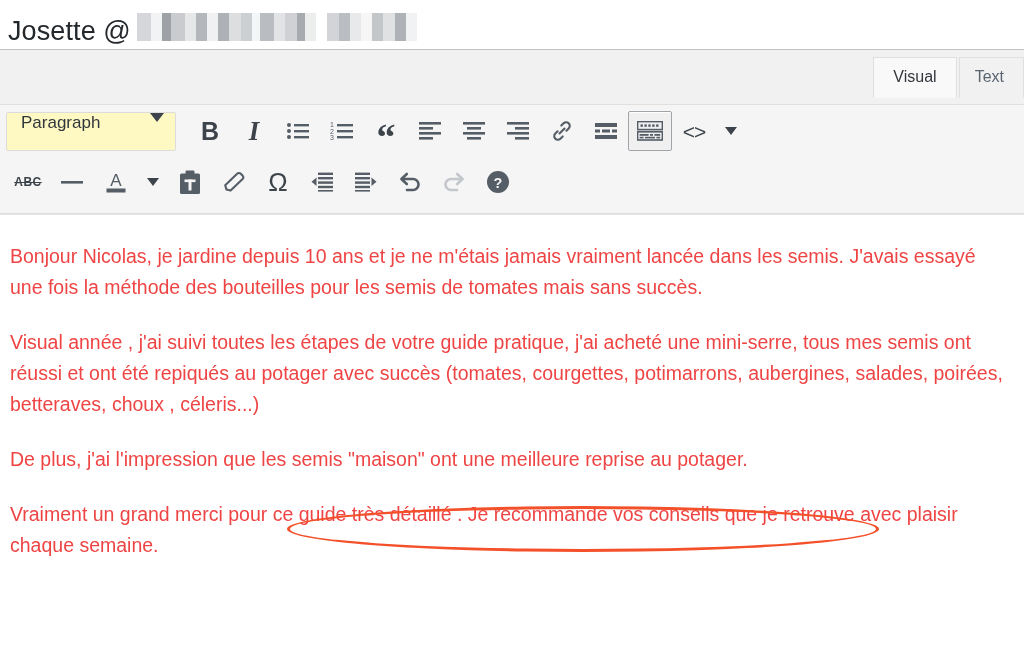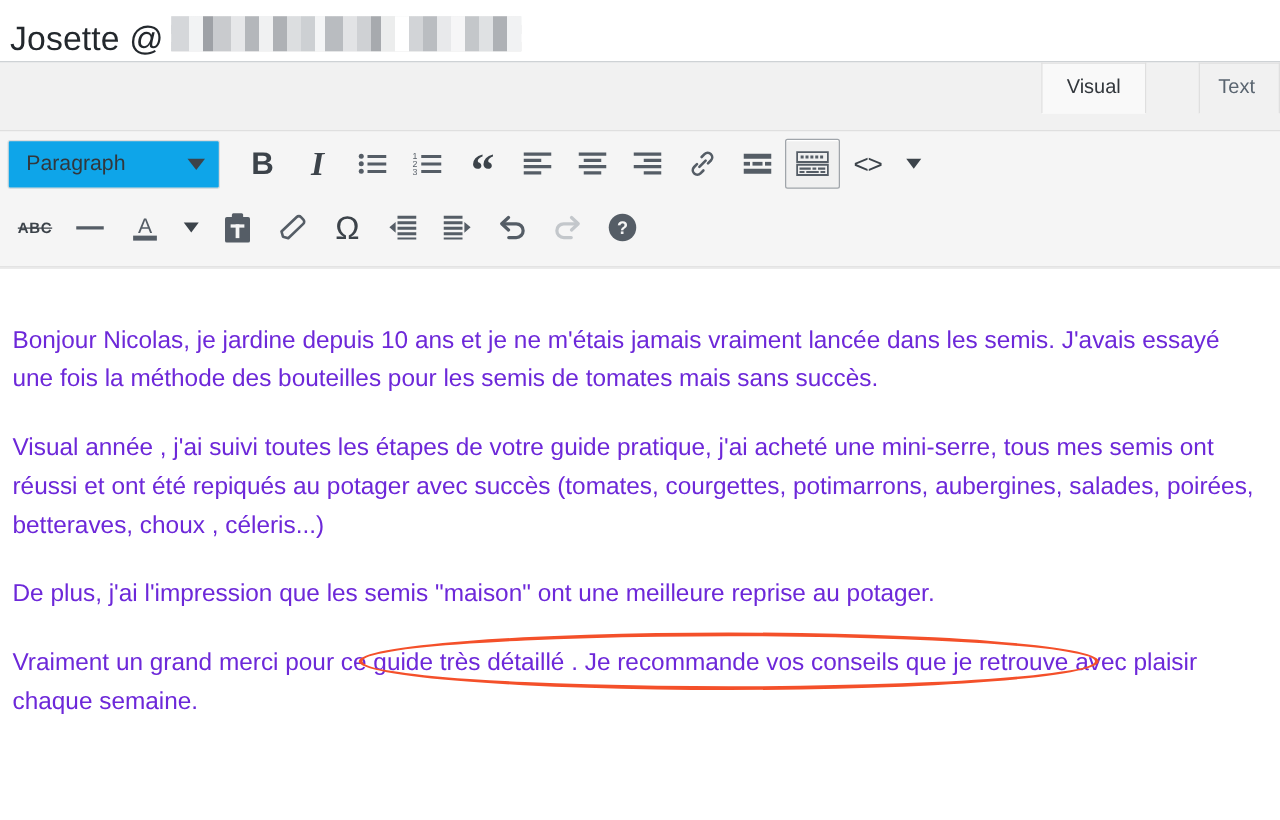--- a/index.html
+++ b/index.html
@@ -63,25 +63,24 @@
     border-bottom: 1px solid #e5e5e5;
   }
 
   
   #tab-band {
     height: 55px;
     background: #f1f1f1;
     border-bottom: 1px solid #dfdfdf;
     position: relative;
     display: flex;
-    align-items: flex-start;
+    align-items: center;
     justify-content: flex-end;
     padding-right: 0;
     box-sizing: border-box;
-    gap: 40px;
   }
   .editor-tab {
     font-size: 16px;
     line-height: 1;
     padding: 11px 19px 12px 19px;
     margin: 0 0 -1px 2px;
     border: 1px solid #dfdfdf;
     border-bottom-color: transparent;
     background: #f1f1f1;
     color: #5a6570;
@@ -130,25 +129,25 @@
     background: #f0f0f0;
     box-shadow: inset 0 1px 0 #ffffff;
   }
   .tb-btn.disabled { color: #c3c7cb; }
   .tb-btn svg { display: block; }
 
   
   #format-select {
     width: 170px;
     height: 39px;
-    background: #0ea5e9;
+    background: #fef9c3;
     border: 1px solid #dcdcdc;
     border-radius: 2px;
     display: flex;
-    align-items: center;
+    align-items: flex-start;
     justify-content: space-between;
     padding: 0 11px 0 14px;
     box-sizing: border-box;
     font-size: 17px;
     color: #32373c;
     cursor: pointer;
     margin-right: 12px;
     flex: none;
   }
   .caret {
@@ -177,24 +176,24 @@
   .glyph.strike { font-size: 12px; font-weight: 600; text-decoration: line-through; letter-spacing: 0.5px;}
 
   
   #content-area {
     padding: 26px 12px 0 10px;
     position: relative;
     height: 394px;
     box-sizing: border-box;
   }
   #content-area p {
-    margin: 16px 0 24px 0;
+    margin: 0 0 24px 0;
     font-size: 19.5px;
     line-height: 31px;
-    color: #6d28d9;
+    color: #ef4444;
   }
   #para-3 { margin-bottom: 25px; }
 
   
   #annotation-ellipse {
     position: absolute;
     left: 287px;
     top: 506px;
     width: 592px;
     height: 46px;

